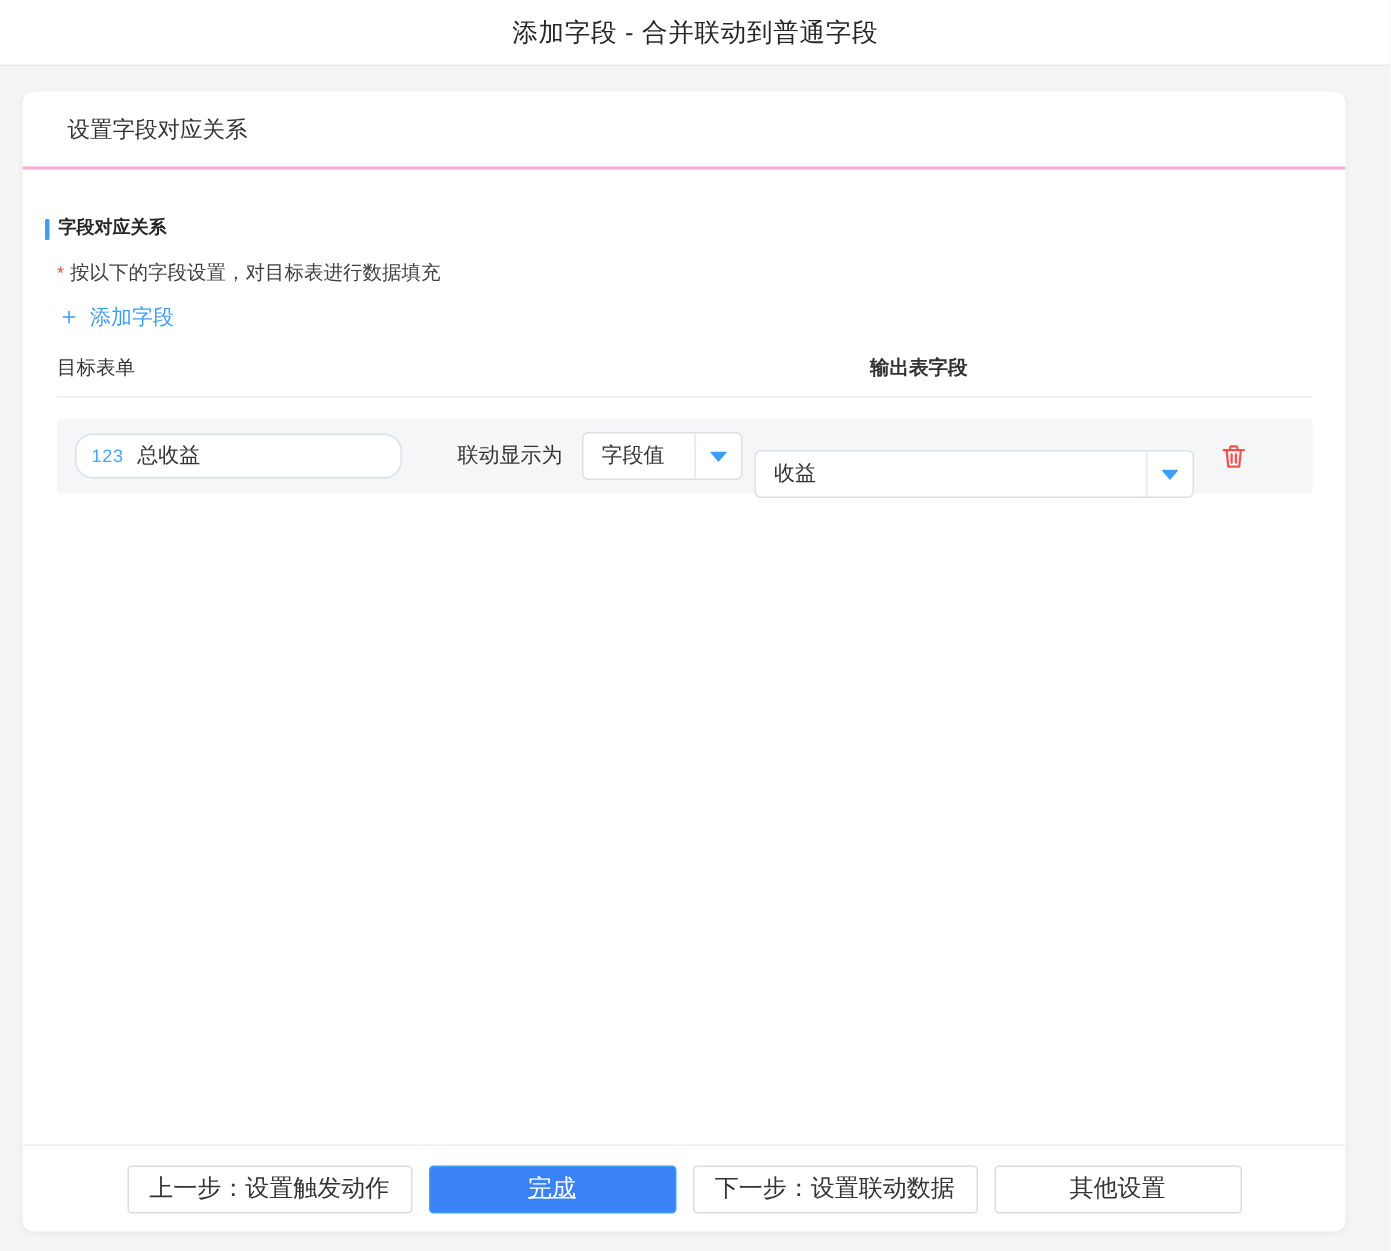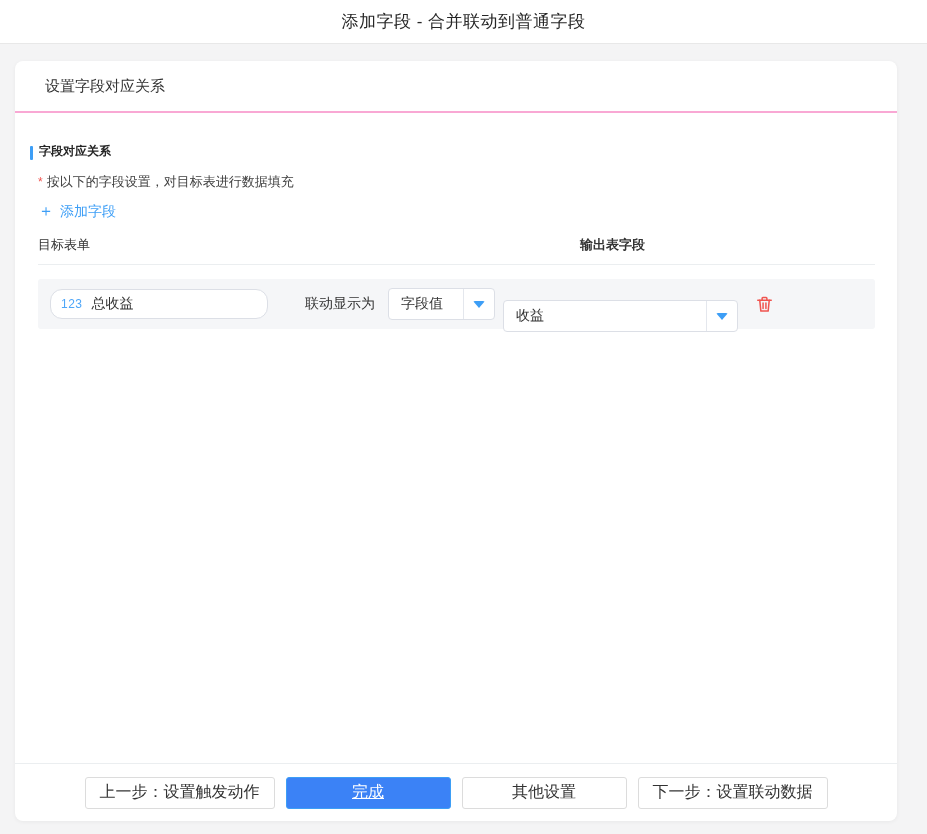--- a/index.html
+++ b/index.html
@@ -142,21 +142,21 @@
   .select {
     height: 32px;
     background: #fff;
     border: 1px solid #dcdfe6;
     border-radius: 4px;
     display: flex;
     align-items: center;
     cursor: pointer;
   }
   .select-small { margin-left: 13px; width: 107px; }
-  .select-wide  { margin-left: 8px;  width: 235px; margin-top: 24px; }
+  .select-wide  { margin-left: 8px;  width: 293px; margin-top: 24px; }
   .select-value {
     flex: 1 1 auto;
     padding-left: 12px;
     font-size: 14px;
     color: #333;
     overflow: hidden;
     white-space: nowrap;
   }
   .select-caret-cell {
     flex: 0 0 31px;
@@ -282,17 +282,17 @@
         </svg>
       </button>
 
     </div>
 
   </div>
 
   <div class="card-footer">
     <button class="btn">上一步：设置触发动作</button>
     <button class="btn btn-primary">完成</button>
+    <button class="btn">下一步：设置联动数据</button>
     <button class="btn">其他设置</button>
-    <button class="btn">下一步：设置联动数据</button>
   </div>
 
 </main>
 
 </body></html>

